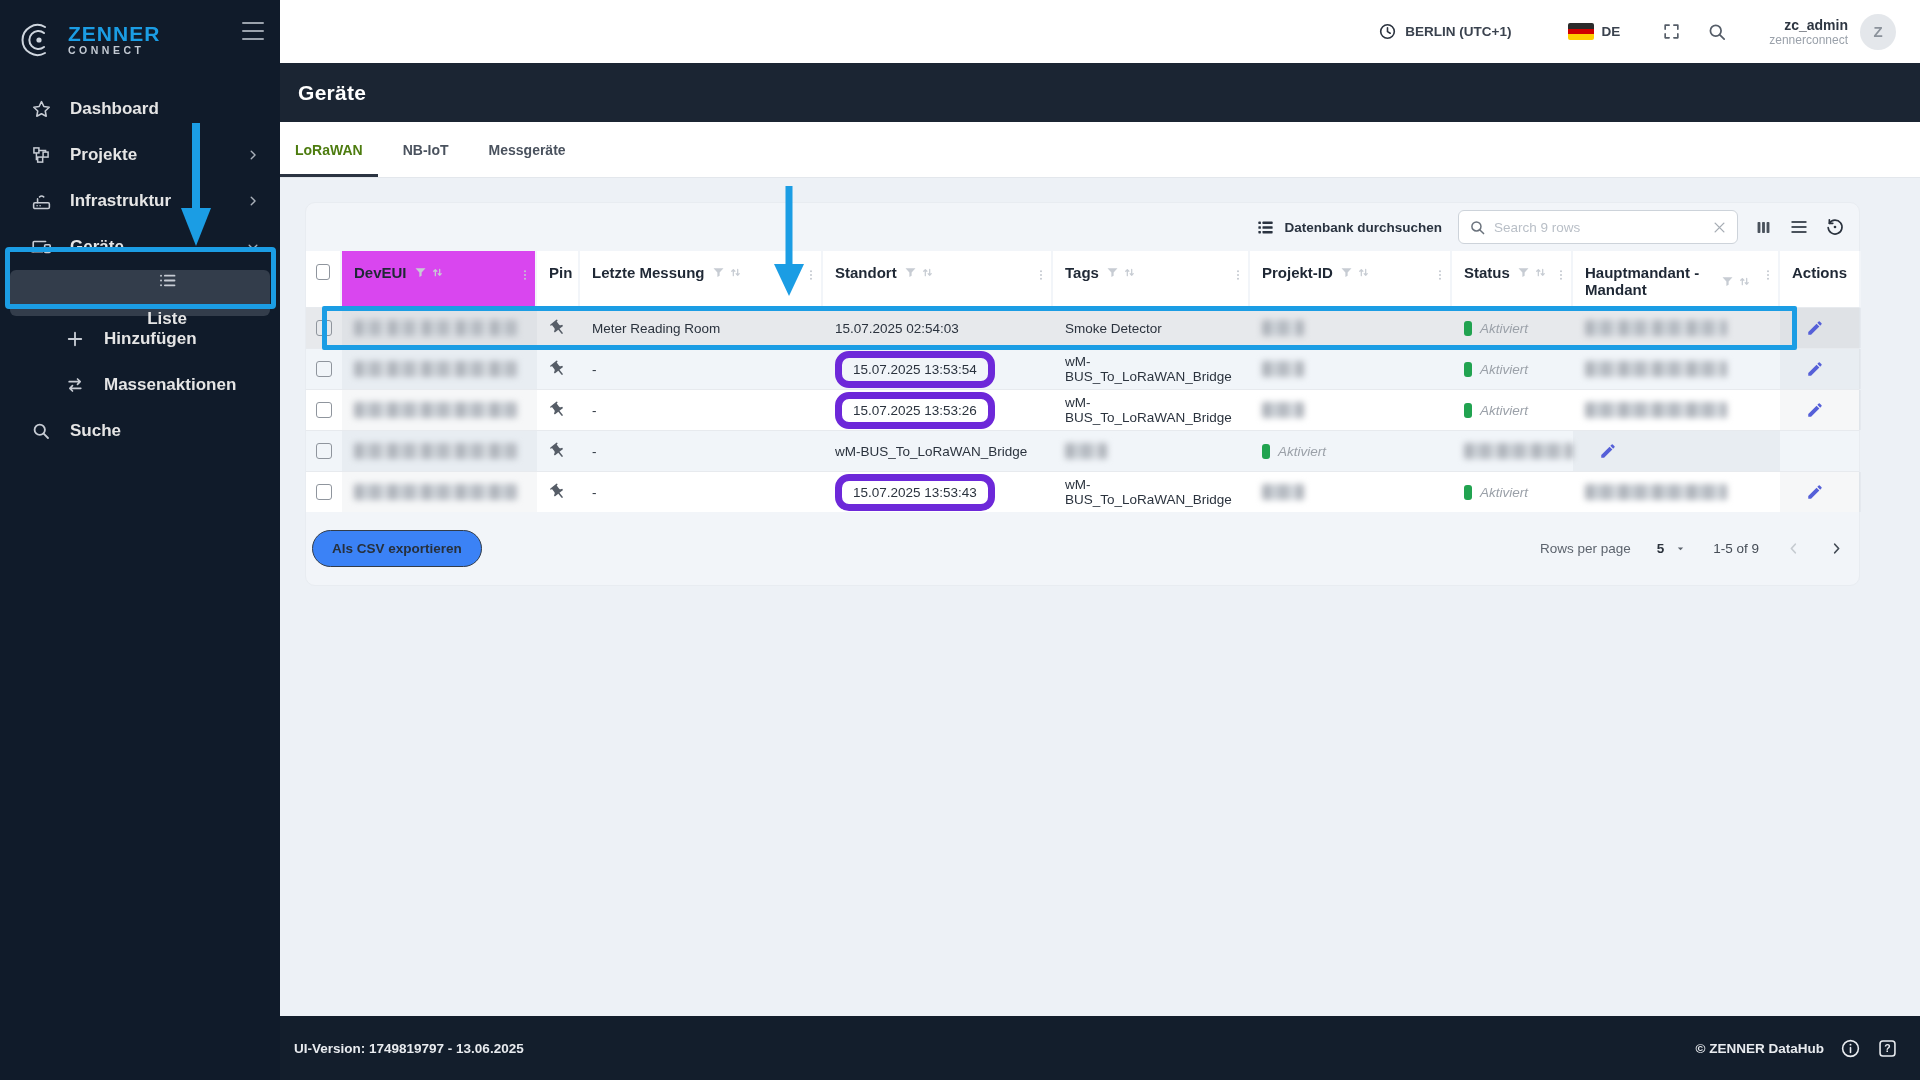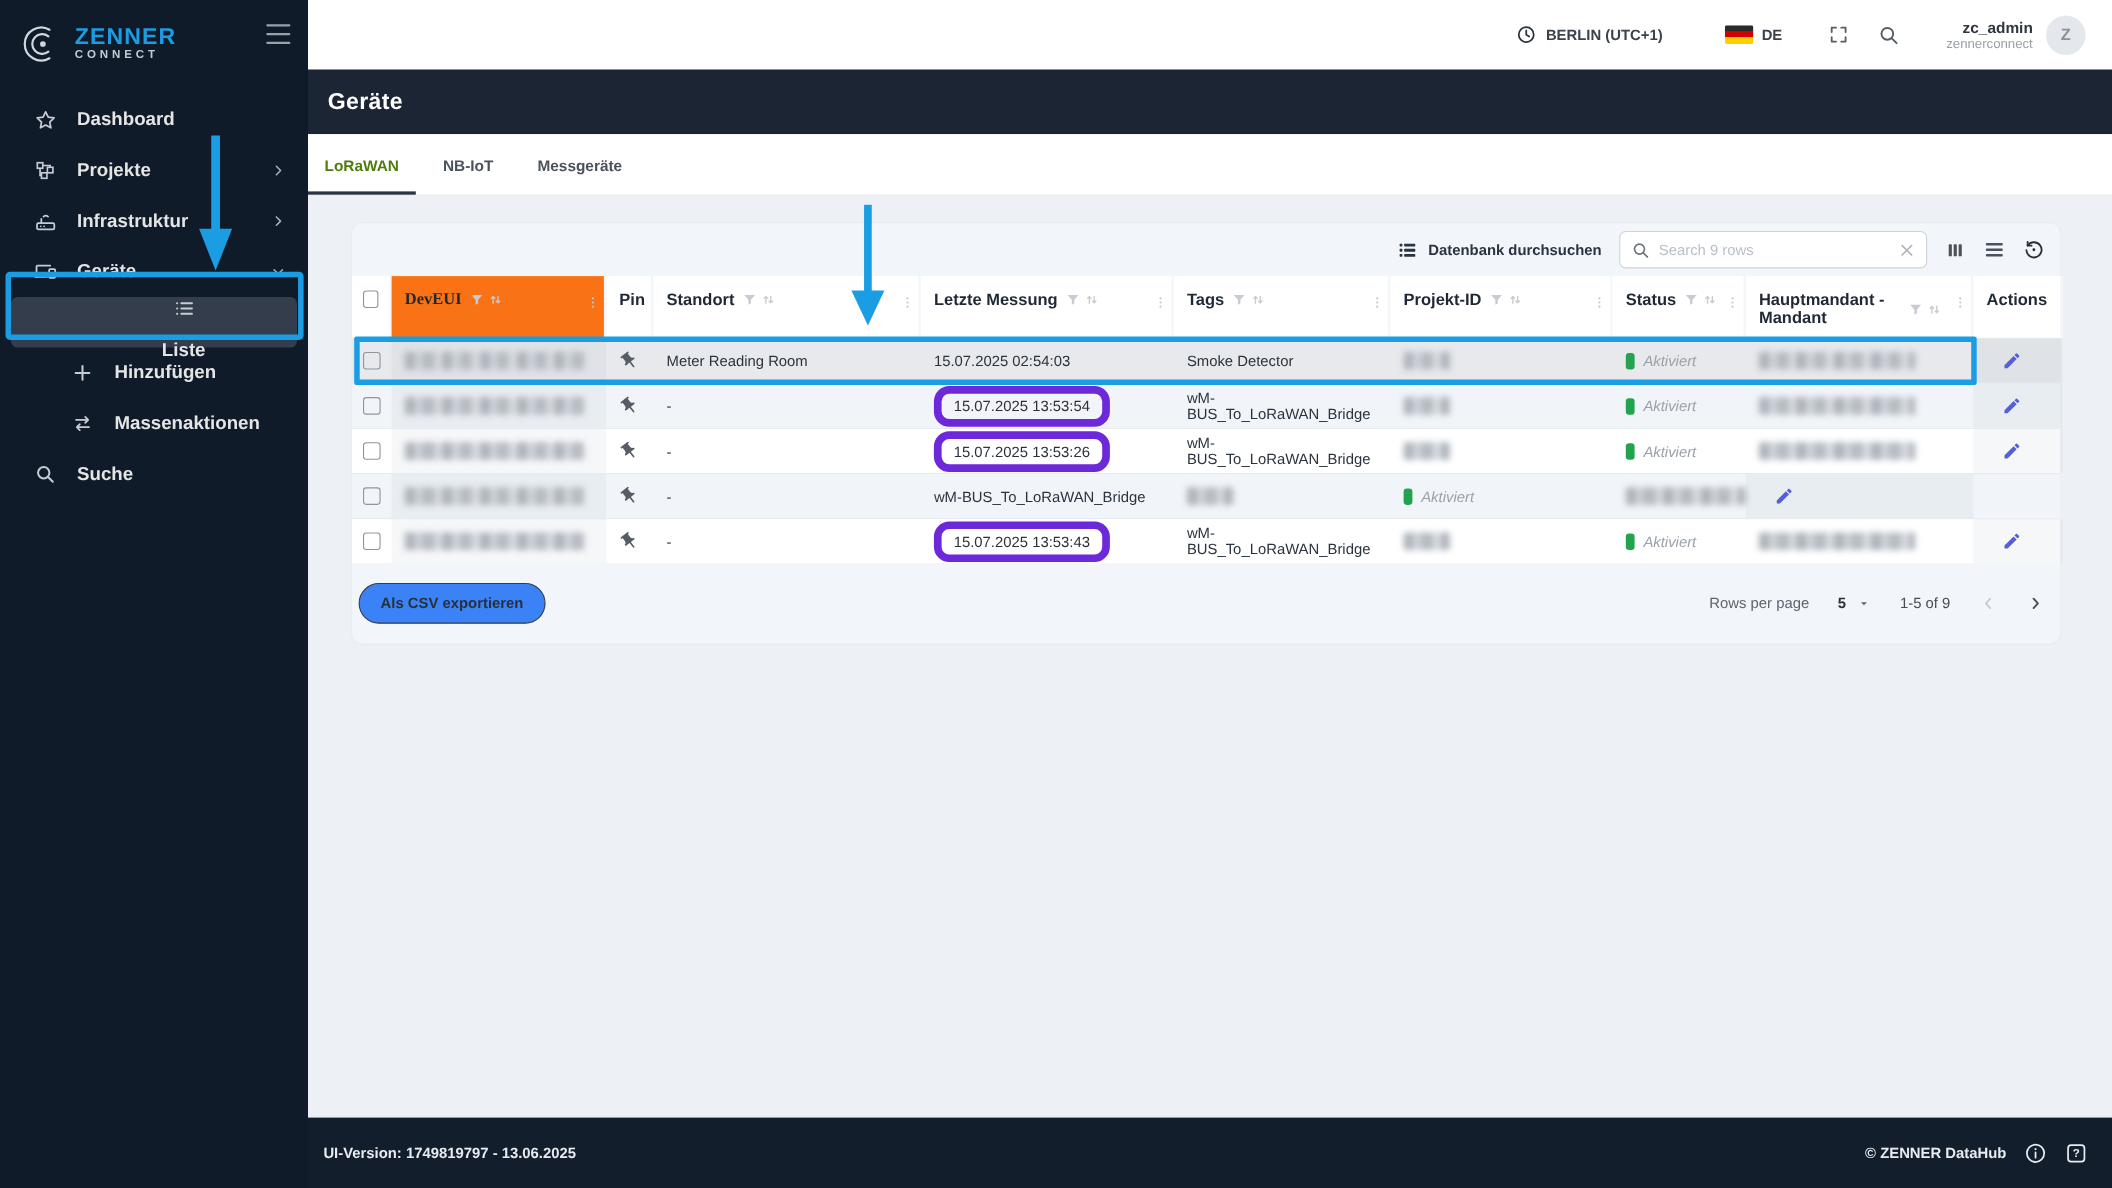--- a/index.html
+++ b/index.html
@@ -44,33 +44,33 @@
   #titlebar { position:absolute; left:280px; top:63px; right:0; height:59px; background:var(--titlebar-bg,#1b2533); display:flex; align-items:center; padding-left:18px; }
   #titlebar h1 { color:#fff; font-size:21px; font-weight:600; letter-spacing:.3px; }
 
   #tabsbar { position:absolute; left:280px; top:122px; right:0; height:56px; background:#fff; border-bottom:1px solid #e3e7ec; display:flex; align-items:stretch; padding-left:0; }
   .tab { padding:0 15px; display:flex; align-items:center; font-size:14px; font-weight:bold; color:#4a525e; position:relative; cursor:pointer; margin-right:10px; }
   .tab.active { color:#4d7c0f; }
   .tab.active::after { content:""; position:absolute; left:0; right:0; bottom:0; height:3px; background:#2b3442; }
 
   
   #content { position:absolute; left:280px; top:178px; right:0; bottom:64px; background:var(--page-bg,#edf1f6); }
-  #card { position:absolute; left:39px; top:24px; width:1555px; background:#f2f5f9; border:1px solid #e8ecf1; border-radius:10px; padding-bottom:18px; }
+  #card { position:absolute; left:25px; top:24px; width:1555px; background:#f2f5f9; border:1px solid #e8ecf1; border-radius:10px; padding-bottom:18px; }
   .toolbar { height:48px; display:flex; align-items:center; justify-content:flex-end; gap:16px; padding:0 14px; }
   .db-search { display:flex; align-items:center; gap:9px; color:#2a3340; font-size:13.5px; font-weight:bold; cursor:pointer; }
   .search-box { width:280px; height:34px; background:#fff; border:1px solid #cdd3da; border-radius:6px; display:flex; align-items:center; padding:0 10px; gap:8px; }
   .search-box input { border:none; outline:none; flex:1; font-size:13.5px; font-family:inherit; color:#2b333e; background:transparent; }
   .search-box input::placeholder { color:#b9bfc7; }
   .tb-icon { color:#4a525c; cursor:pointer; }
 
   
   .tbl { width:100%; }
   .trow { display:grid; grid-template-columns:36px 195px 43px 243px 230px 197px 202px 121px 207px 81px; }
   .th { background:#fff; height:56px; position:relative; padding:13px 10px 0 12px; font-size:15px; font-weight:bold; color:#1f2835; border-right:2px solid #f2f5f9; display:flex; align-items:flex-start; gap:6px; line-height:1.15; }
-  .th.tint { background:#f97316;font-family:Liberation Serif, serif; }
+  .th.tint { background:#d946ef; }
   .th .hicons { display:flex; align-items:center; gap:2px; margin-top:1px; }
   .th .dots { position:absolute; right:3px; top:16px; }
   .th.wrap { flex-wrap:wrap; padding-right:54px; }
   .th.wrap .hicons { position:absolute; right:26px; top:22px; }
   .td { height:40px; display:flex; align-items:center; padding-left:12px; font-size:13.5px; color:#2b333e; }
   .brow { border-top:1px solid #e7eaee; }
   .brow .td.coltint { background:rgba(90,105,125,0.055); }
   .pill { border:7px solid #6d28d9; border-radius:14px; padding:4px 11px; }
   .checkbox { width:16px; height:16px; border:1.6px solid #8f959d; border-radius:3px; background:transparent; cursor:pointer; }
   .td.c-check, .th.c-check { padding-left:10px; }
@@ -346,21 +346,21 @@
                 <circle cx="12" cy="5.5" r="1.7"></circle>
                 <circle cx="12" cy="12" r="1.7"></circle>
                 <circle cx="12" cy="18.5" r="1.7"></circle>
               </svg>
             </span>
           </div>
           <div class="th">
             <span>Pin</span>
           </div>
           <div class="th">
-            <span>Standort</span>
+            <span>Letzte Messung</span>
             <span class="hicons">
               <span>
                 <svg width="15" height="15" viewBox="0 0 24 24" fill="#c7ccd3">
                   <path d="M4 5h16l-6.2 7v5.3l-3.6 2V12z"></path>
                 </svg>
               </span>
               <span>
                 <svg width="15" height="15" viewBox="0 0 24 24" fill="none" stroke="#c7ccd3" stroke-width="2" stroke-linecap="round" stroke-linejoin="round">
                   <path d="M8.5 17V7.5M6 10 8.5 7.3 11 10"></path>
                   <path d="M15.5 7v9.5M13 13.8l2.5 2.7 2.5-2.7"></path>
@@ -369,21 +369,21 @@
             </span>
             <span class="dots">
               <svg width="14" height="16" viewBox="0 0 24 24" fill="#c3c8cf">
                 <circle cx="12" cy="5.5" r="1.7"></circle>
                 <circle cx="12" cy="12" r="1.7"></circle>
                 <circle cx="12" cy="18.5" r="1.7"></circle>
               </svg>
             </span>
           </div>
           <div class="th">
-            <span>Letzte Messung</span>
+            <span>Standort</span>
             <span class="hicons">
               <span>
                 <svg width="15" height="15" viewBox="0 0 24 24" fill="#c7ccd3">
                   <path d="M4 5h16l-6.2 7v5.3l-3.6 2V12z"></path>
                 </svg>
               </span>
               <span>
                 <svg width="15" height="15" viewBox="0 0 24 24" fill="none" stroke="#c7ccd3" stroke-width="2" stroke-linecap="round" stroke-linejoin="round">
                   <path d="M8.5 17V7.5M6 10 8.5 7.3 11 10"></path>
                   <path d="M15.5 7v9.5M13 13.8l2.5 2.7 2.5-2.7"></path>

